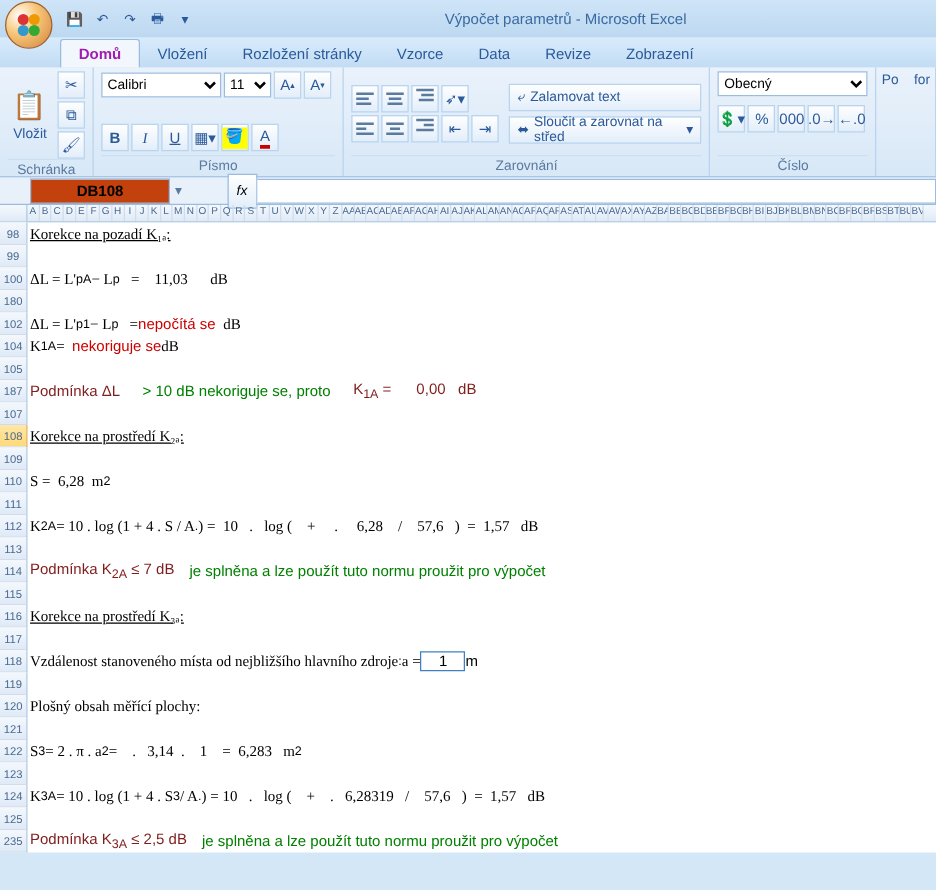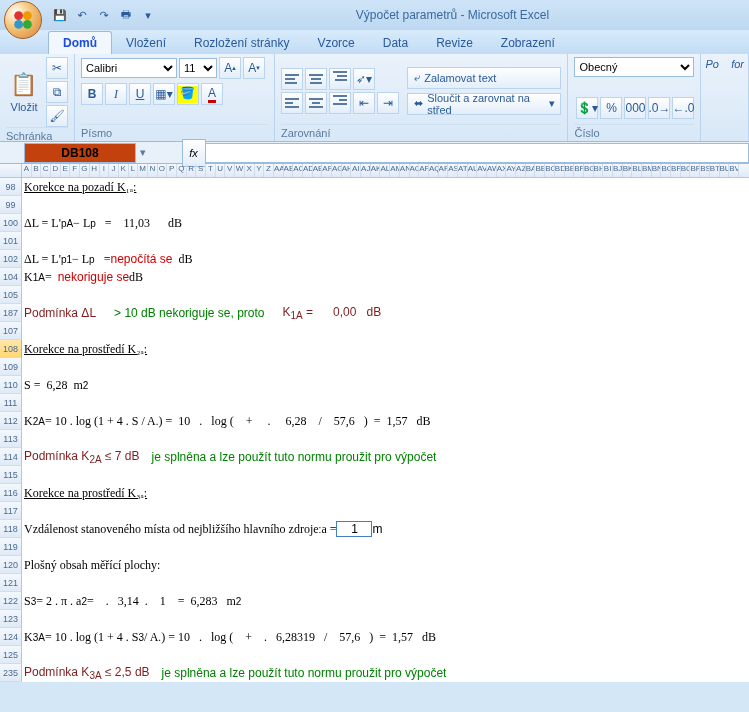--- a/index.html
+++ b/index.html
@@ -8,27 +8,27 @@
 
 .titlebar { height: 30px; background: linear-gradient(#cfe4f8,#bcd8f0); display: flex; align-items: center; padding-left: 4px; }
 .office-btn { width: 38px; height: 38px; border-radius: 50%; background: radial-gradient(circle at 30% 30%, #fff, #f7c77a 40%, #d2823a); border: 1px solid #a06030; margin-top: 10px; display:flex;align-items:center;justify-content:center; }
 .qat { display: flex; gap: 6px; margin-left: 10px; }
 .qat span { width: 16px; height: 16px; display:inline-flex;align-items:center;justify-content:center; color:#2a5a9a; }
 .titletext { flex: 1; text-align: center; color: #3a6aa0; font-size: 12px; }
 
 
 .tabbar { height: 24px; background: linear-gradient(#d8ebfb,#c2dcf4); display: flex; align-items: flex-end; padding-left: 48px; gap: 0; }
 .tab { padding: 4px 14px; color: #2a5a9a; font-size: 12px; cursor: pointer; }
-.tab.active { background: #f2f7fd; border: 1px solid #9abce0; border-bottom: none; border-radius: 3px 3px 0 0; color: #1d4ed8; font-weight: bold; }
+.tab.active { background: #f2f7fd; border: 1px solid #9abce0; border-bottom: none; border-radius: 3px 3px 0 0; color: #a21caf; font-weight: bold; }
 
 
 .ribbon { height: 88px; background: linear-gradient(#eaf2fb,#d8e8f7); display: flex; border-bottom: 1px solid #9abce0; }
 .group { border-right: 1px solid #b8d4ef; display:flex; flex-direction:column; padding: 3px 6px 0; }
 .group-inner { flex:1; display:flex; gap:4px; align-items:center; }
-.group-label { text-align: left; color: #5a7aa0; font-size: 11px; padding: 2px 0; border-top: 1px solid #cde0f2; }
+.group-label { text-align: center; color: #5a7aa0; font-size: 11px; padding: 2px 0; border-top: 1px solid #cde0f2; }
 .bigbtn { display:flex; flex-direction:column; align-items:center; gap:2px; padding: 2px 4px; color:#2a5a9a; }
 .bigbtn .ic { width: 28px; height: 28px; display:flex;align-items:center;justify-content:center; font-size:22px; }
 .small-stack { display:flex; flex-direction:column; gap:2px; }
 .row { display:flex; gap:2px; align-items:center; }
 select.combo { font-size: 11px; border: 1px solid #9abce0; background: #fff; height: 20px; }
 .sqbtn { width: 22px; height: 22px; border: 1px solid #b8d4ef; background: linear-gradient(#fefefe,#e3eefa); display:inline-flex;align-items:center;justify-content:center; color:#2a5a9a; font-size:12px; }
 .sqbtn.b { font-weight: bold; }
 .sqbtn.i { font-style: italic; font-family: serif; }
 .sqbtn.u { text-decoration: underline; }
 .alignline { width:14px; height:2px; background:#5a7aa0; margin:1px 0; }
@@ -103,21 +103,21 @@
       <div class="small-stack">
         <span class="sqbtn">✂</span>
         <span class="sqbtn">⧉</span>
         <span class="sqbtn">🖌</span>
       </div>
     </div>
     <div class="group-label">Schránka</div>
   </div>
 
   <div class="group" style="min-width:200px;">
-    <div class="group-inner" style="flex-direction:column;align-items:stretch;gap:4px;">
+    <div class="group-inner" style="flex-direction:column;align-items:stretch;gap:20px;">
       <div class="row">
         <select class="combo" style="width:96px"><option>Calibri</option></select>
         <select class="combo" style="width:38px"><option>11</option></select>
         <span class="sqbtn">A<sup style="font-size:7px">▴</sup></span>
         <span class="sqbtn">A<sup style="font-size:7px">▾</sup></span>
       </div>
       <div class="row">
         <span class="sqbtn b">B</span>
         <span class="sqbtn i">I</span>
         <span class="sqbtn u">U</span>
@@ -191,34 +191,34 @@
             <span>⤶</span>
             <span>Zalamovat text</span>
           </span>
         <span class="widebtn"><span>⬌</span><span>Sloučit a zarovnat na střed</span> ▾</span>
       </div>
     </div>
     <div class="group-label">Zarovnání</div>
   </div>
 
   <div class="group">
-    <div class="group-inner" style="flex-direction:column;align-items:flex-end;gap:20px;">
+    <div class="group-inner" style="flex-direction:column;align-items:flex-start;gap:7px;">
       <select class="combo" style="width:120px"><option>Obecný</option></select>
       <div class="row">
         <span class="sqbtn">💲▾</span>
         <span class="sqbtn">%</span>
         <span class="sqbtn">000</span>
         <span class="sqbtn">.0→</span>
         <span class="sqbtn">←.0</span>
       </div>
     </div>
     <div class="group-label">Číslo</div>
   </div>
   <div class="group" style="padding:4px;color:#2a5a9a;">
-    <div style="white-space:pre;font-style:italic;">Po    for</div>
+    <div style="white-space:pre;">Po    for</div>
   </div>
 </div>
 
 <div class="fxbar">
   <input class="namebox" value="DB108" style="">
   <span style="margin-left:4px;color:#5a7aa0">▾</span>
   <span class="fxbtn">fx</span>
   <div class="fxinput"></div>
 </div>
 
@@ -309,21 +309,21 @@
     </div>
     <div class="r">
       <div class="rh">99</div>
       <div class="cells"></div>
     </div>
     <div class="r">
       <div class="rh">100</div>
       <div class="cells">ΔL = L'<sub>pA</sub> − L<sub>p</sub>&nbsp;&nbsp;&nbsp;=&nbsp;&nbsp;&nbsp;&nbsp;11,03&nbsp;&nbsp;&nbsp;&nbsp;&nbsp;&nbsp;dB</div>
     </div>
     <div class="r">
-      <div class="rh">101</div>
+      <div class="rh">180</div>
       <div class="cells"></div>
     </div>
     <div class="r">
       <div class="rh">102</div>
       <div class="cells">ΔL = L'<sub>p1</sub> − L<sub>p</sub>&nbsp;&nbsp;&nbsp;= <span class="red">nepočítá se</span>&nbsp;&nbsp;dB</div>
     </div>
     <div class="r">
       <div class="rh">104</div>
       <div class="cells">K<sub>1A</sub> =&nbsp;&nbsp;<span class="red">nekoriguje se</span> dB</div>
     </div>

